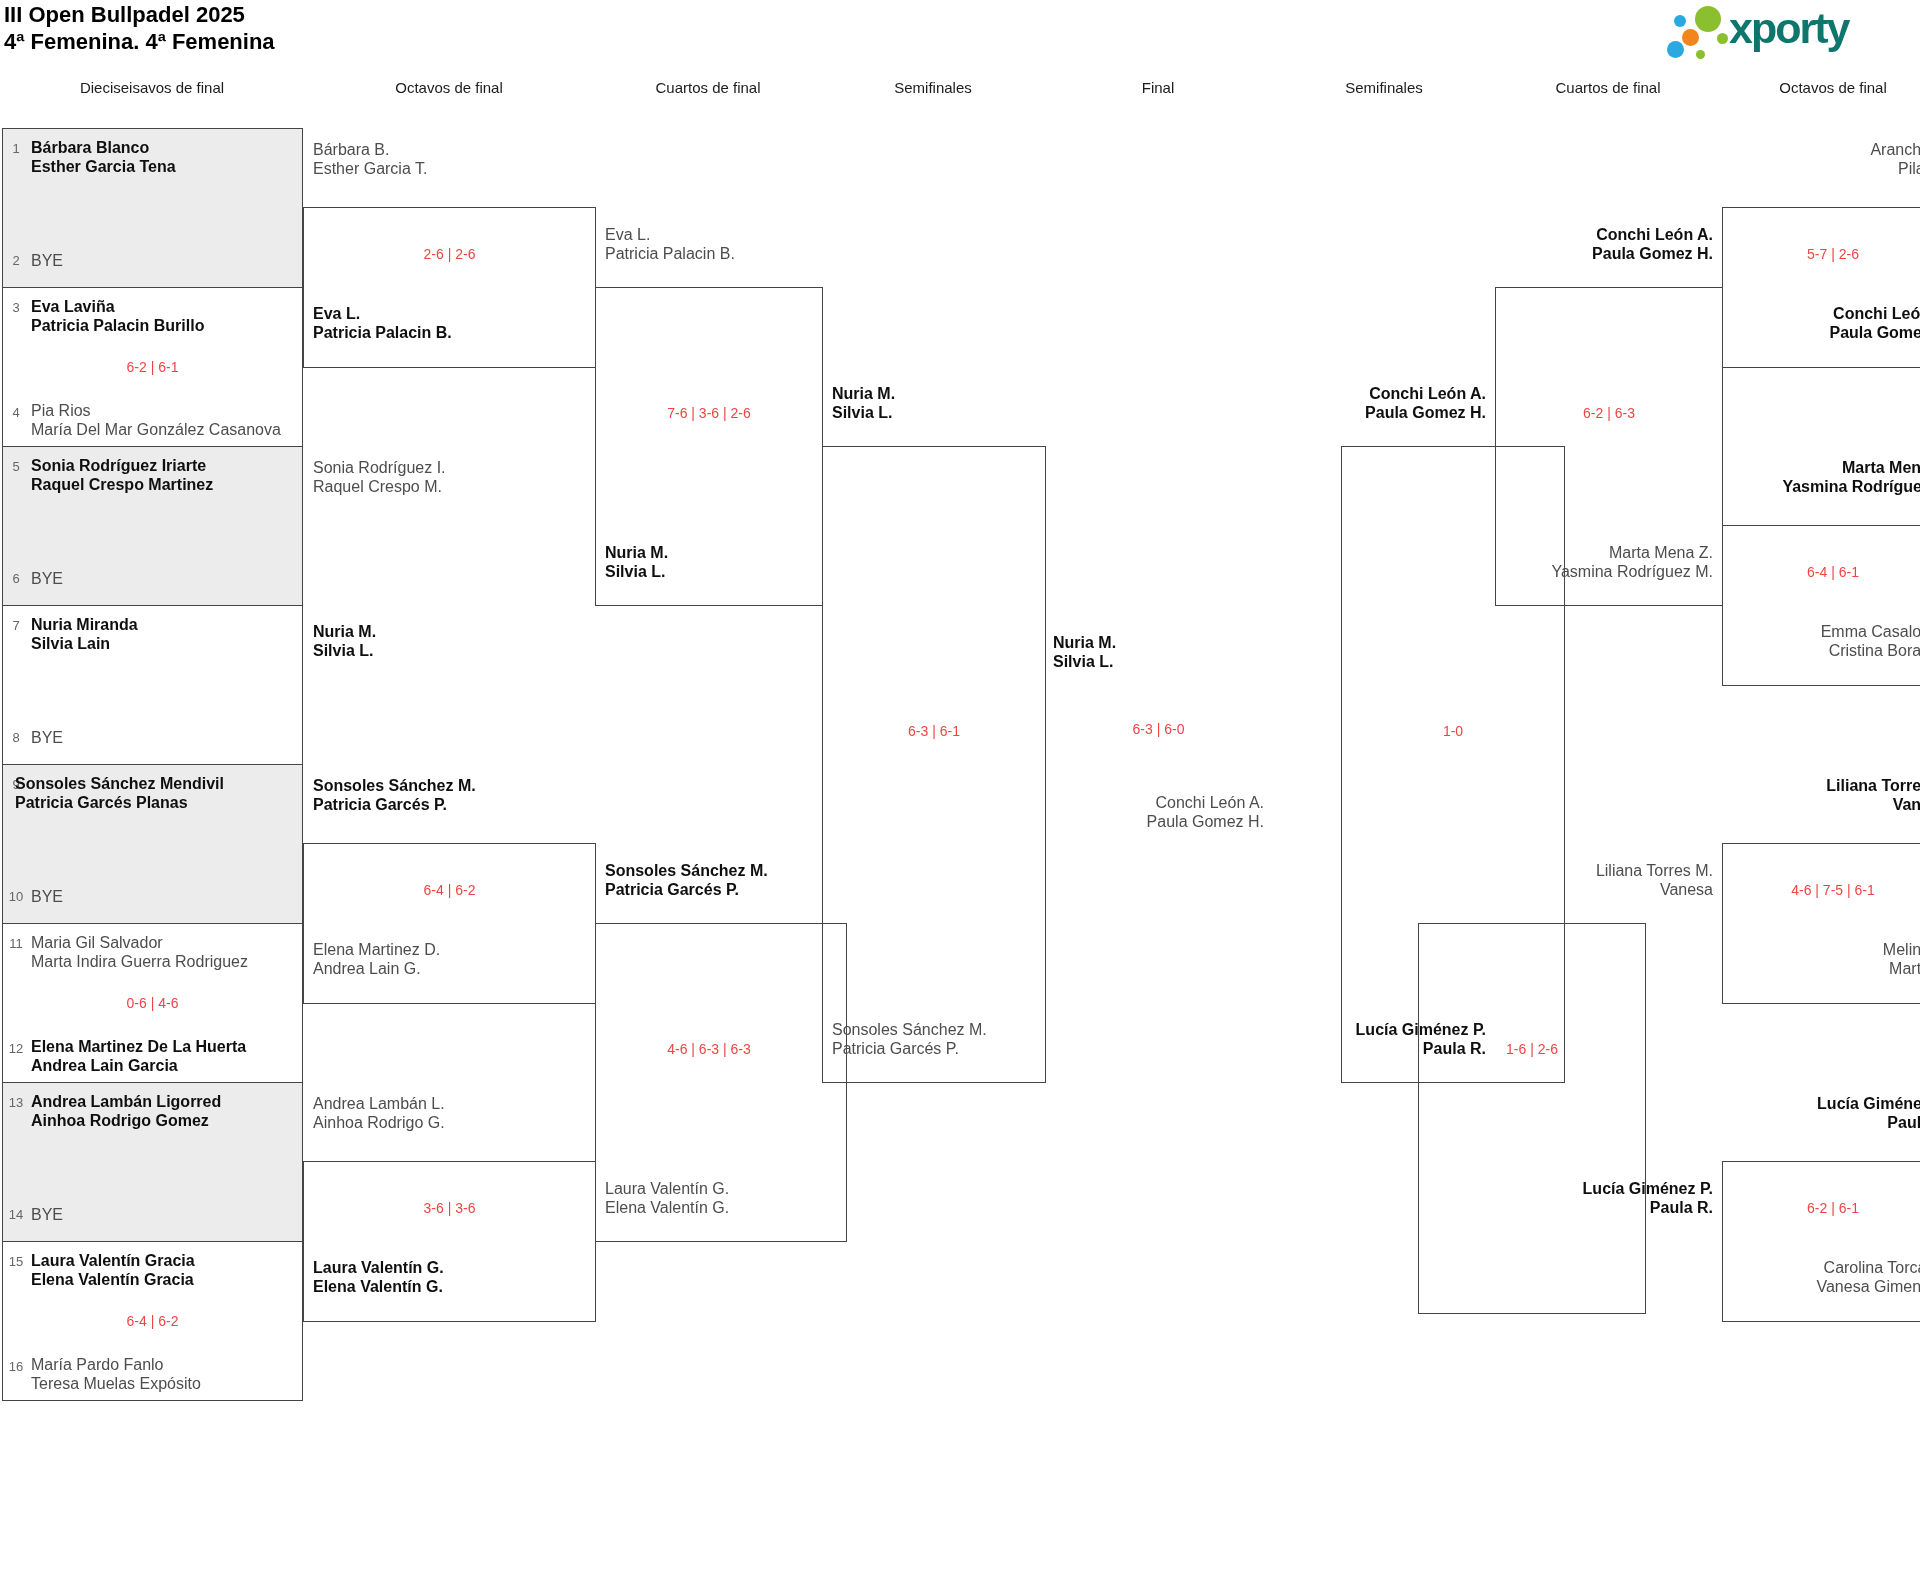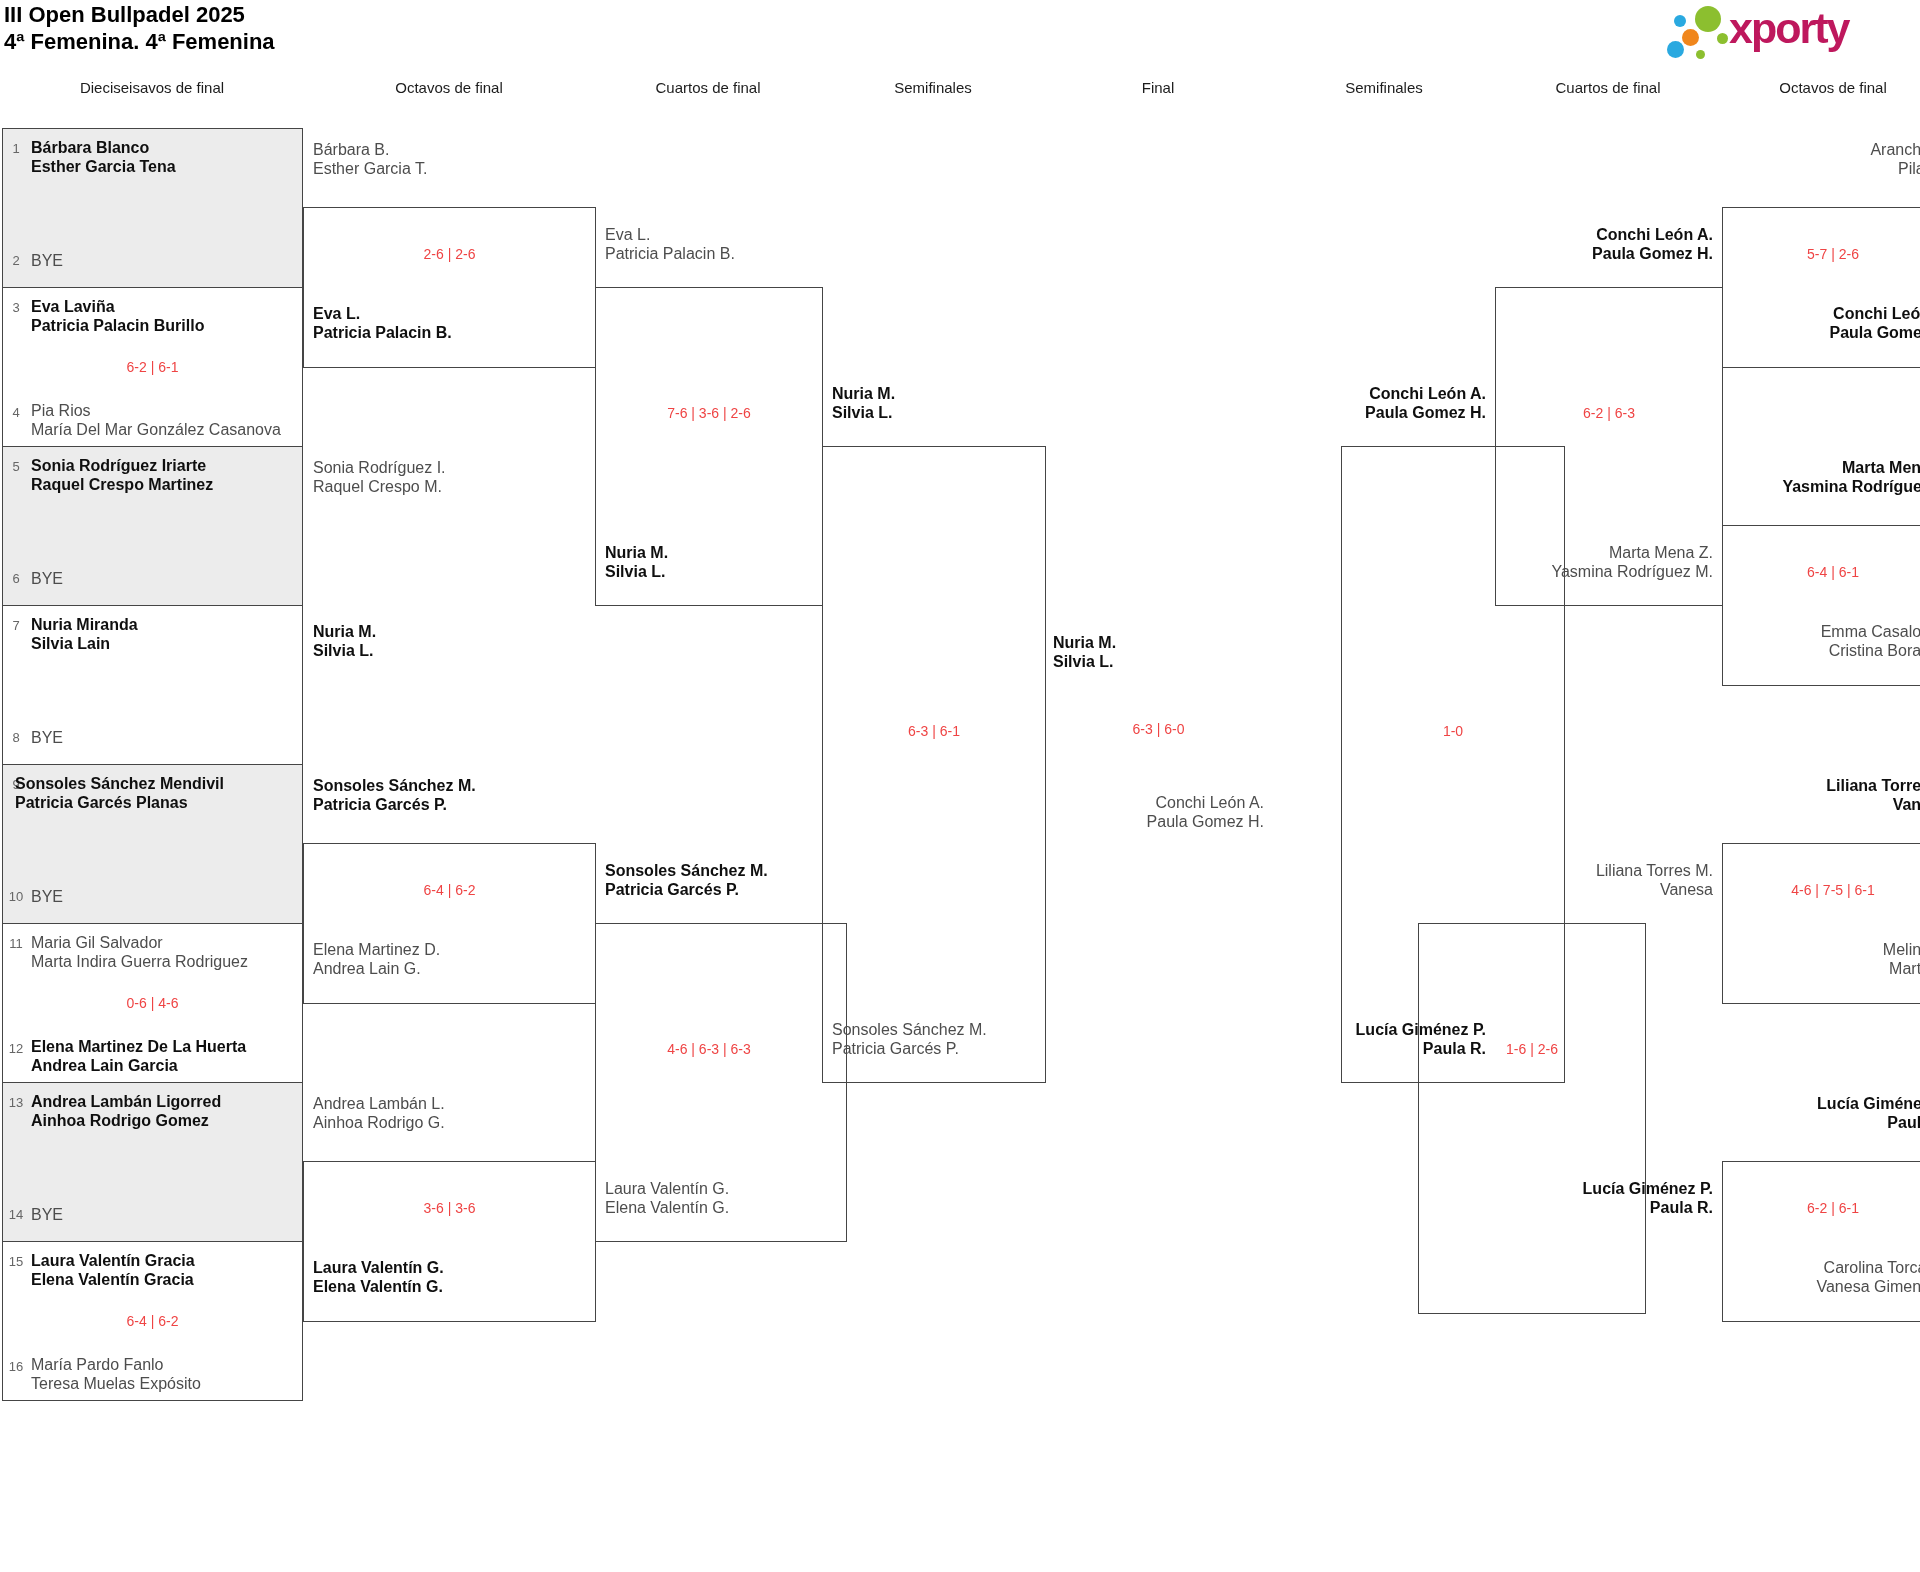--- a/index.html
+++ b/index.html
@@ -26,21 +26,21 @@
   <div class="ttl" style="top:2px">III Open Bullpadel 2025</div>
   <div class="ttl" style="top:29px">4ª Femenina. 4ª Femenina</div>
 
   <div>
     <div class="dot" style="left:1674px;top:15px;width:12px;height:12px;background:#2aa9e0"></div>
     <div class="dot" style="left:1695px;top:6px;width:26px;height:26px;background:#8cbf2f"></div>
     <div class="dot" style="left:1682px;top:29px;width:17px;height:17px;background:#f0861c"></div>
     <div class="dot" style="left:1717px;top:33px;width:11px;height:11px;background:#8cbf2f"></div>
     <div class="dot" style="left:1667px;top:41px;width:17px;height:17px;background:#2aa9e0"></div>
     <div class="dot" style="left:1696px;top:50px;width:9px;height:9px;background:#8cbf2f"></div>
-    <div id="logotext" style="color:#be185d">xporty</div>
+    <div id="logotext" style="color:#0f766e">xporty</div>
   </div>
 
   <div class="rh" style="left:52px">Dieciseisavos de final</div>
   <div class="rh" style="left:349px">Octavos de final</div>
   <div class="rh" style="left:608px">Cuartos de final</div>
   <div class="rh" style="left:833px">Semifinales</div>
   <div class="rh" style="left:1058px">Final</div>
   <div class="rh" style="left:1284px">Semifinales</div>
   <div class="rh" style="left:1508px">Cuartos de final</div>
   <div class="rh" style="left:1733px">Octavos de final</div>

